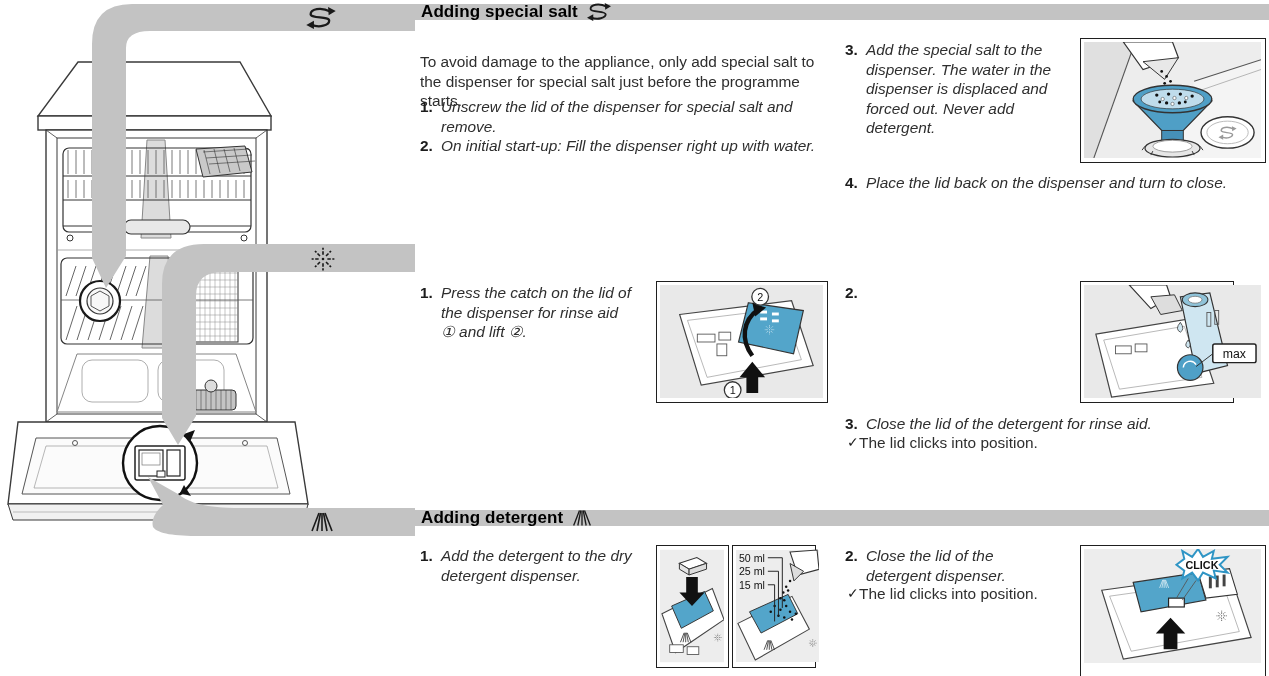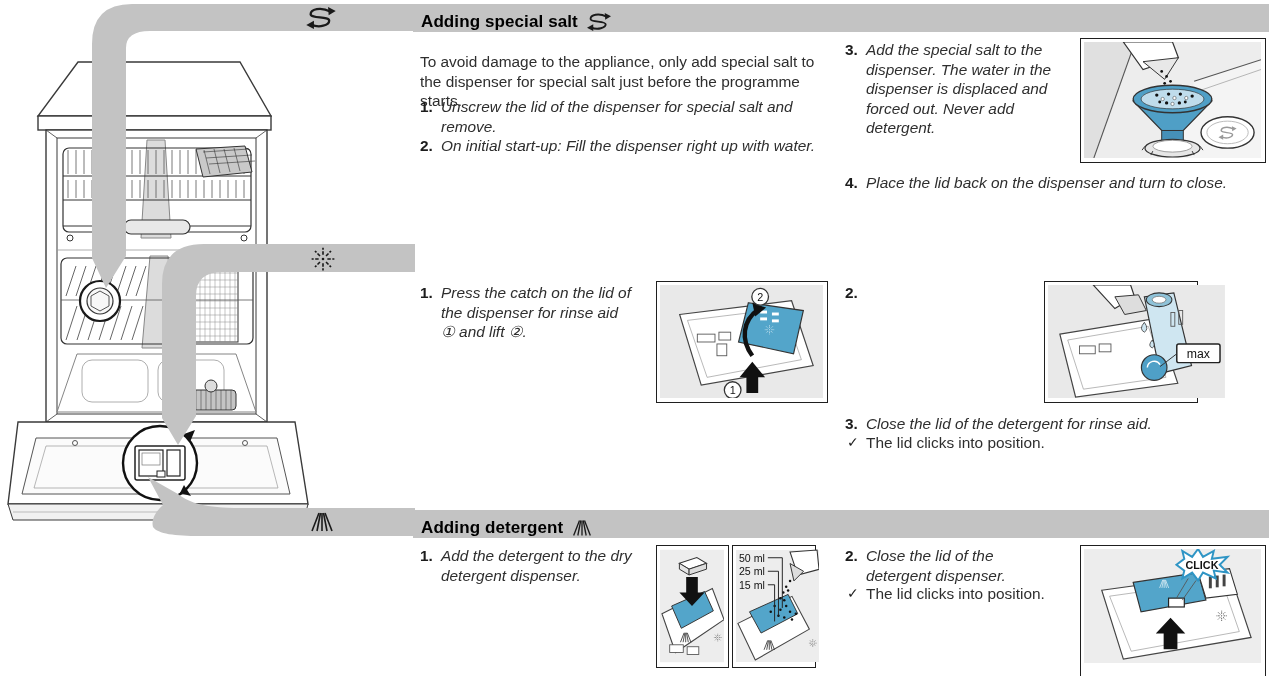--- a/index.html
+++ b/index.html
@@ -1,28 +1,28 @@
 <!DOCTYPE html>
 <html><head>
 <meta charset="utf-8">
 <style>
   html,body{margin:0;padding:0;background:#fff;}
   #page{position:relative;width:1269px;height:676px;background:#fff;overflow:hidden;
         font-family:"Liberation Sans", sans-serif;color:#2e2e2e;}
-  .hdrbar{position:absolute;left:413px;right:0;height:28px;background:#c3c3c3;
-          display:flex;align-items:flex-end;padding-left:8px;box-sizing:border-box;}
+  .hdrbar{position:absolute;left:413px;right:0;height:16px;background:#c3c3c3;
+          display:flex;align-items:center;padding-left:8px;box-sizing:border-box;}
   .hdrbar .ttl{font-size:17px;font-weight:bold;color:#000;letter-spacing:0.1px;}
   .hdrbar svg{margin-left:9px;color:#1a1a1a;}
   .txt{font-size:15.4px;line-height:19.5px;color:#2e2e2e;}
   .step{position:absolute;}
   .step .n{position:absolute;left:0;top:0;font-weight:bold;color:#1c1c1c;}
   .step .t{display:block;margin-left:21px;font-style:italic;}
   .chk{position:absolute;}
   .chk .c{position:absolute;left:2px;top:0;font-size:14px;color:#1c1c1c;}
-  .chk .t{display:block;margin-left:21px;}
+  .chk .t{display:block;margin-left:14px;}
   .fig{position:absolute;border:1.4px solid #1f1f1f;background:#fff;box-sizing:border-box;}
   .fig svg{position:absolute;left:3px;top:3px;}
   .lart{stroke:#3a3a3a;fill:none;}
   text{font-family:"Liberation Sans", sans-serif;}
 </style>
 </head>
 <body>
 
 <svg width="0" height="0" style="position:absolute" aria-hidden="true">
   <defs>
@@ -268,21 +268,21 @@
       <path d="M94,72 C82,56 84,36 100,25" stroke="#111" stroke-width="4.5" fill="none"></path>
       <polygon points="94,18 108,23 97,32" fill="#111"></polygon>
       <circle cx="102" cy="12" r="8.5" fill="#fff" stroke="#333" stroke-width="1.3"></circle>
       <text x="102" y="16" font-size="11" text-anchor="middle" fill="#111">2</text>
       <polygon points="88,110 88,94 81,94 94,78 107,94 100,94 100,110" fill="#111"></polygon>
       <circle cx="74" cy="107" r="8.5" fill="#fff" stroke="#333" stroke-width="1.3"></circle>
       <text x="74" y="111" font-size="11" text-anchor="middle" fill="#111">1</text>
     </svg>
   </div>
 
-  <div class="fig" style="left:1044px;top:281px;width:154px;height:122px">
+  <div class="fig" style="left:1080px;top:281px;width:154px;height:122px">
     <svg width="177" height="113" viewBox="0 0 180 115">
       <rect width="180" height="115" fill="#e9e9e9"></rect>
       <polygon points="12,50 110,34 132,100 28,114" fill="#fff" stroke="#444" stroke-width="1.2"></polygon>
       <polygon points="20,56 102,42 120,94 36,106" fill="none" stroke="#999" stroke-width="0.7"></polygon>
       <rect x="32" y="62" width="16" height="8" fill="#fff" stroke="#555" stroke-width="0.9"></rect>
       <rect x="52" y="60" width="12" height="8" fill="#fff" stroke="#555" stroke-width="0.9"></rect>
       <g>
         <polygon points="98,12 128,8 146,82 114,90" fill="#cfe6f1" stroke="#333" stroke-width="1.2"></polygon>
         <ellipse cx="113" cy="15" rx="13" ry="7" fill="#8fc3d9" stroke="#333" stroke-width="1.1"></ellipse>
         <ellipse cx="113" cy="15" rx="7" ry="3.5" fill="#fff" stroke="#666" stroke-width="0.7"></ellipse>

